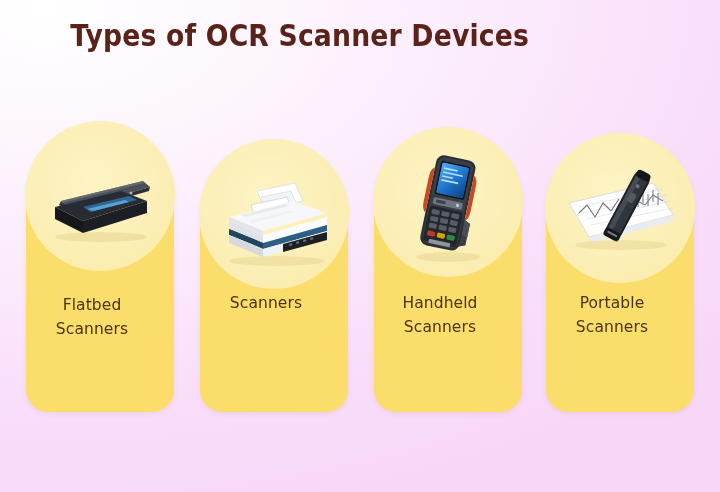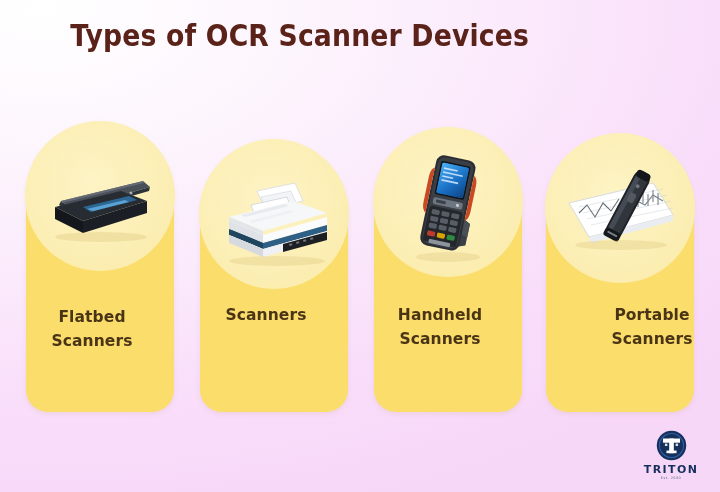--- a/index.html
+++ b/index.html
@@ -72,44 +72,43 @@
     width: 150px;
     height: 150px;
   }
   .card-label {
     position: absolute;
     left: 0;
     width: 132px;
     text-align: center;
     font-family: "DejaVu Sans", sans-serif;
     font-size: 15.5px;
-    font-weight: 700;
+    font-weight: 400;
     color: #4a3416;
     line-height: 1.52;
     letter-spacing: 0.1px;
-    margin-top: 12px;
   }
   .card-label .l2 { display: block; }
 
   
   #card-0 { left: 26px;  top: 122px; height: 290px; }
   #card-0 .card-circle { top: -1px; }
   #card-0 .card-label  { top: 172px; }
 
   #card-1 { left: 200px; top: 140px; height: 272px; }
   #card-1 .card-circle { top: -1px; }
   #card-1 .card-label  { top: 152px; }
 
   #card-2 { left: 374px; top: 128px; height: 284px; }
   #card-2 .card-circle { top: -1px; }
   #card-2 .card-label  { top: 164px; }
 
   #card-3 { left: 546px; top: 134px; height: 278px; }
   #card-3 .card-circle { top: -1px; }
-  #card-3 .card-label  { top: 158px; padding-left: 40px; }
+  #card-3 .card-label  { top: 158px; }
 
   
   #logo {
     position: absolute;
     right: 18px;
     bottom: 12px;
     width: 62px;
     text-align: center;
   }
   #logo-mark {
@@ -322,28 +321,14 @@
         </svg>
       </div>
       <div class="card-label">
         <span>Portable</span>
         <span class="l2">Scanners</span>
       </div>
     </div>
 
   </div>
 
-  <div id="logo">
-    <svg id="logo-mark" viewBox="0 0 40 40">
-      <circle cx="20" cy="20" r="19" fill="#16305c"></circle>
-      <circle cx="20" cy="20" r="15.5" fill="none" stroke="#2f5fa3" stroke-width="1.4"></circle>
-      <rect x="9" y="11" width="22" height="5.4" fill="#ffffff"></rect>
-      <rect x="17" y="11" width="6" height="19" fill="#ffffff"></rect>
-      <rect x="13.5" y="26.5" width="13" height="3.4" fill="#ffffff"></rect>
-      <rect x="9" y="11" width="4.6" height="5.4" fill="#16305c" opacity="0.0"></rect>
-      <rect x="11.5" y="17.5" width="3.2" height="3.2" fill="#ffffff" opacity="0.85"></rect>
-      <rect x="25.3" y="17.5" width="3.2" height="3.2" fill="#ffffff" opacity="0.85"></rect>
-    </svg>
-    <div id="logo-word">TRITON</div>
-    <div id="logo-tag">Est. 2000</div>
-  </div>
 
 </div>
 
 </body></html>

